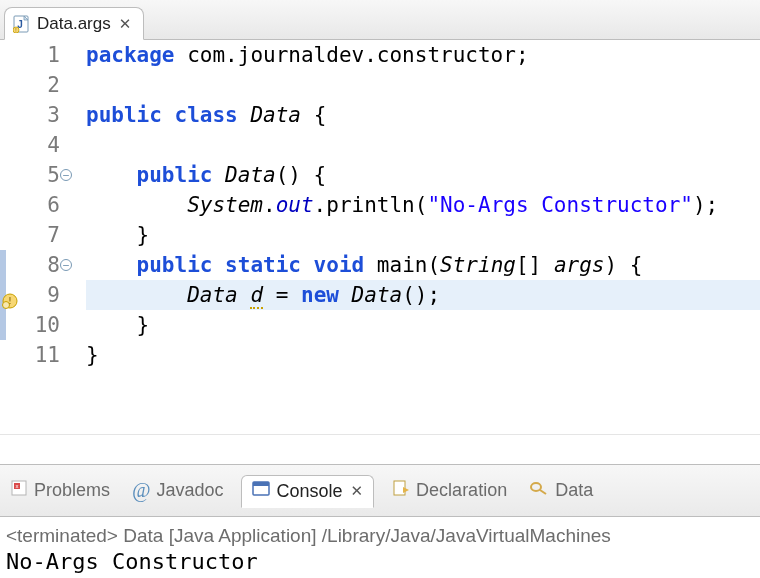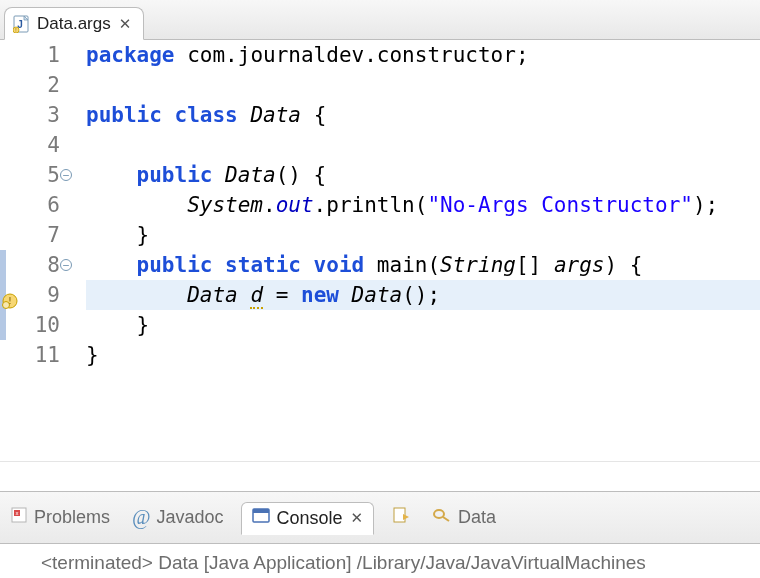--- a/index.html
+++ b/index.html
@@ -104,21 +104,21 @@
     border-radius:6px 6px 0 0; margin-bottom:-1px;
     padding:4px 10px;
   }
   .console-body {
     padding: 8px 6px 4px 6px;
     font-family:"Segoe UI","Helvetica Neue",sans-serif;
     font-size:19px;
     color:#333;
     background:#fff;
   }
-  .console-status { color:#6d6d6d; white-space:nowrap; overflow:hidden;margin-left:35px; }
+  .console-status { color:#6d6d6d; white-space:nowrap; overflow:hidden; }
   .console-output {
     font-family:"Consolas","Monaco",monospace;
     font-size:22px; color:#000; padding-top:2px;
   }
   .spacer-gap { height:30px; background:#fff; border-top:1px solid #e5e5e5;}
 </style>
 </head>
 <body>
 
 <div class="tabbar">
@@ -191,27 +191,29 @@
     <span>Console</span>
     <span class="close-x">✕</span>
   </div>
   <div class="btab">
     <span>
       <svg width="18" height="18" viewBox="0 0 18 18">
           <rect x="2" y="2" width="11" height="14" fill="#fff" stroke="#c0a040"></rect>
           <path d="M11 8 l6 3 -6 3 z" fill="#e4b44a"></path>
         </svg>
     </span>
+    <span>Declaration</span>
   </div>
   <div class="btab">
     <span>
       <svg width="20" height="18" viewBox="0 0 20 18">
           <ellipse cx="7" cy="8" rx="5" ry="4" fill="none" stroke="#d4a94a" stroke-width="2"></ellipse>
           <line x1="11" y1="11" x2="17" y2="15" stroke="#d4a94a" stroke-width="2"></line>
         </svg>
     </span>
     <span>Data</span>
   </div>
 </div>
 
 <div class="console-body">
   <div class="console-status">&lt;terminated&gt; Data [Java Application] /Library/Java/JavaVirtualMachines</div>
+  <div class="console-output">No-Args Constructor</div>
 </div>
 
 </body></html>

